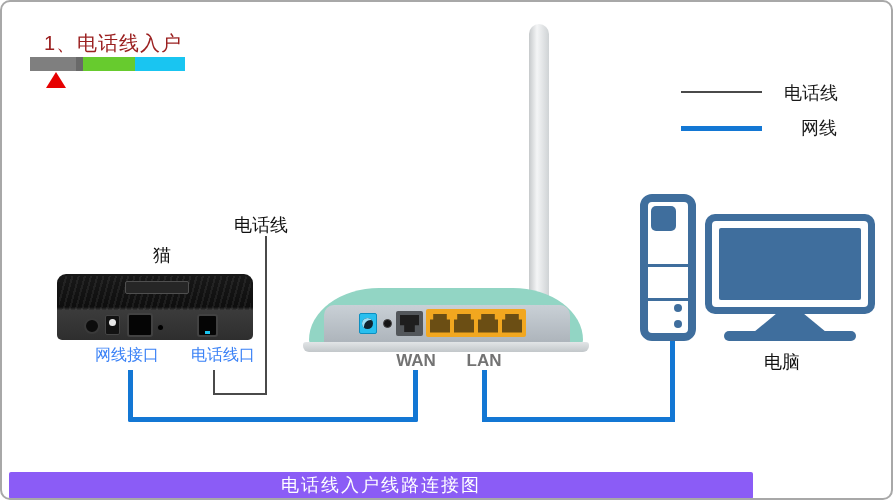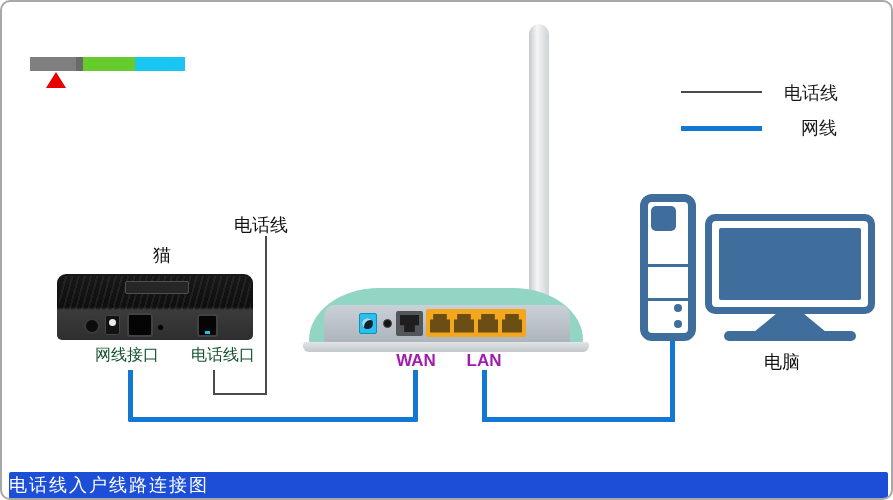--- a/index.html
+++ b/index.html
@@ -44,21 +44,21 @@
   .m-dc::after{content:"";position:absolute;left:3px;top:3px;width:7px;height:7px;
     border-radius:50%;background:#e8e8e8;}
   .m-rj45{left:70px;top:39px;width:26px;height:24px;background:#050505;
     border:2px solid #424242;border-radius:3px;box-sizing:border-box;}
   .m-reset{left:101px;top:51px;width:5px;height:5px;border-radius:50%;
     background:#000;box-shadow:0 0 0 1px #333;}
   .m-rj11{left:140px;top:40px;width:21px;height:23px;background:#050505;
     border:2px solid #424242;border-radius:3px;box-sizing:border-box;}
   .m-rj11::after{content:"";position:absolute;left:6px;bottom:1px;width:5px;height:3px;
     background:#19c5f1;}
-  .port-label{top:343px;font-size:16px;color:#14532d;}
+  .port-label{top:343px;font-size:16px;color:#3b82f6;}
 
   
   .phone-drop-label{left:232px;top:211px;font-size:18px;}
   .gray-line{background:#4a4a4a;}
 
   
   .antenna{left:527px;top:22px;width:20px;height:316px;
     border-radius:10px 10px 3px 3px;
     background:linear-gradient(90deg,#c6c9cb 0%,#f4f5f6 40%,#cfd3d5 100%);}
   .router-shell{left:307px;top:286px;width:274px;height:60px;background:#92d5c4;
@@ -75,21 +75,21 @@
     background:#151515;border:1px solid #444;box-sizing:border-box;}
   .r-wan{left:394px;top:309px;width:27px;height:25px;background:#53575b;
     border-radius:2px;}
   .r-wan::after{content:"";position:absolute;left:4px;top:4px;width:19px;height:17px;
     background:#1e1e1e;
     clip-path:polygon(0 0,100% 0,100% 60%,78% 60%,78% 100%,22% 100%,22% 60%,0 60%);}
   .lan-panel{left:424px;top:307px;width:100px;height:28px;background:#f2a71f;
     border-radius:2px;display:flex;align-items:center;justify-content:space-evenly;}
   .lan-port{width:20px;height:19px;background:#6b4e14;
     clip-path:polygon(0 100%,0 32%,16% 32%,16% 0,84% 0,84% 32%,100% 32%,100% 100%);}
-  .router-port-label{top:349px;font-size:17px;font-weight:600;color:#a21caf;text-align:center;}
+  .router-port-label{top:349px;font-size:17px;font-weight:600;color:#737373;text-align:center;}
 
   
   .blue{background:#1377d4;}
   .cableA{left:126px;top:368px;width:290px;height:52px;box-sizing:border-box;
     border-left:5px solid #1377d4;border-right:5px solid #1377d4;
     border-bottom:5px solid #1377d4;border-radius:0 0 2px 2px;}
 
   
   .tower{left:638px;top:192px;width:56px;height:147px;box-sizing:border-box;
     border:8px solid #3f6e9d;border-radius:12px;background:#fff;}
@@ -99,29 +99,30 @@
   .tower-dot{width:8px;height:8px;border-radius:50%;background:#3f6e9d;left:26px;}
   .monitor-frame{left:703px;top:212px;width:170px;height:100px;background:#3f6e9d;border-radius:10px;}
   .monitor-inner{left:710px;top:219px;width:156px;height:86px;background:#fff;border-radius:4px;}
   .monitor-screen{left:717px;top:226px;width:142px;height:72px;background:#3f6e9d;border-radius:2px;}
   .monitor-stand{left:752px;top:311px;width:72px;height:19px;background:#3f6e9d;
     clip-path:polygon(32% 0,68% 0,100% 100%,0 100%);}
   .monitor-base{left:722px;top:329px;width:132px;height:10px;background:#3f6e9d;border-radius:5px;}
   .computer-label{left:745px;top:348px;width:70px;text-align:center;font-size:18px;}
 
   
-  .caption-bar{left:7px;top:470px;width:879px;height:27px;background:#1d4ed8;
-    border-radius:2px;color:#fff;font-size:18px;text-align:left;line-height:27px;
+  .caption-bar{left:7px;top:470px;width:744px;height:27px;background:#8b5cf6;
+    border-radius:2px;color:#fff;font-size:18px;text-align:center;line-height:27px;
     letter-spacing:2px;}
 </style>
 </head>
 <body>
 
 <div id="canvas">
 
+  <div class="abs step-title">1、电话线入户</div>
   <div class="abs progress">
     <div class="seg seg-gray"></div>
     <div class="seg seg-dark"></div>
     <div class="seg seg-green"></div>
     <div class="seg seg-cyan"></div>
   </div>
   <div class="abs marker"></div>
 
   <div class="abs legend-line-phone"></div>
   <div class="abs legend-label" style="left:782px;top:79px;">电话线</div>

